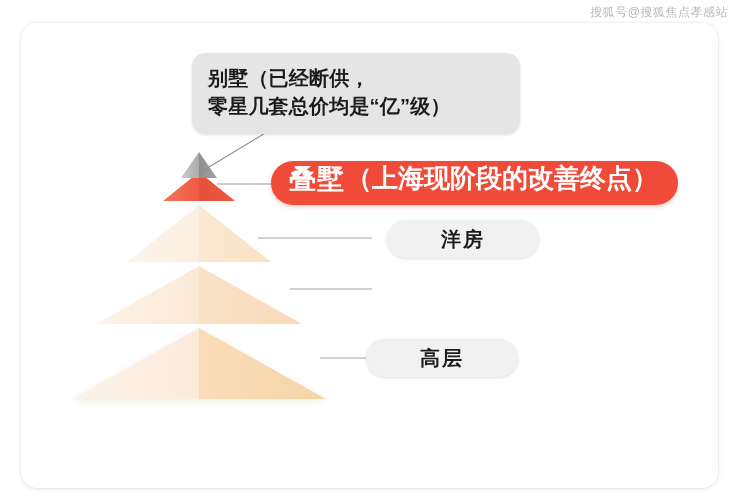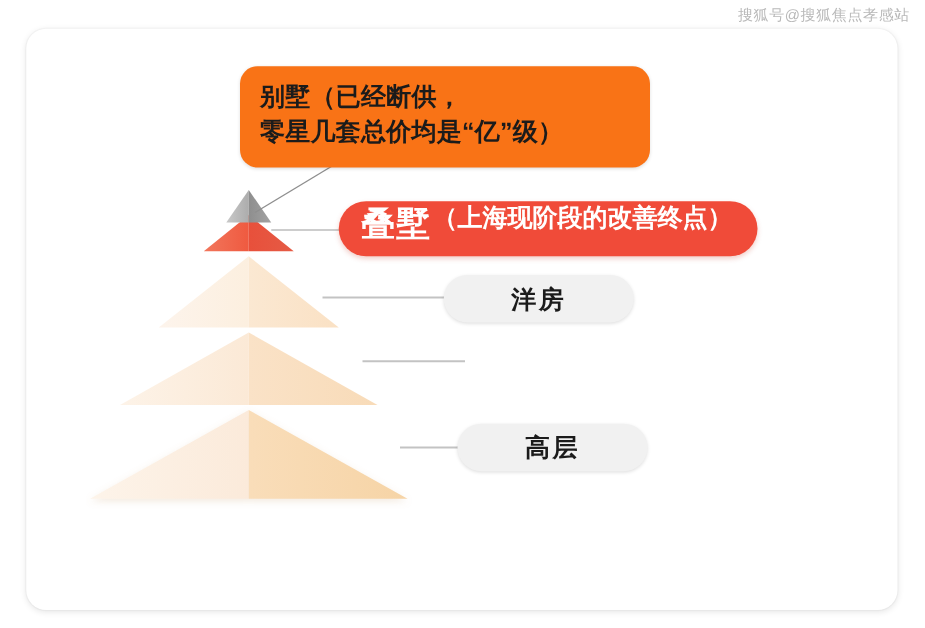--- a/index.html
+++ b/index.html
@@ -57,21 +57,21 @@
   }
 
   
   .callout-top {
     position: absolute;
     left: 192px;
     top: 53px;
     width: 328px;
     padding: 11px 16px 13px 16px;
     box-sizing: border-box;
-    background: #f97316;
+    background: #e5e5e5;
     border-radius: 14px;
     box-shadow: 0 1px 3px rgba(0,0,0,0.13);
     color: #1b1b1b;
     font-size: 20px;
     font-weight: 700;
     line-height: 1.42;
     letter-spacing: 0.2px;
   }
   .callout-top .line { display: block; white-space: nowrap; }
 
@@ -91,21 +91,21 @@
     white-space: nowrap;
   }
   .callout-red .big {
     color: #ffffff;
     font-size: 27px;
     font-weight: 700;
     letter-spacing: 1px;
   }
   .callout-red .small {
     color: #ffffff;
-    font-size: 20px;
+    font-size: 26px;
     font-weight: 700;
     letter-spacing: 0px;
     margin-left: 1px;
   }
 
   
   .pill {
     position: absolute;
     height: 38px;
     display: flex;
@@ -114,21 +114,21 @@
     box-sizing: border-box;
     background: #f1f1f1;
     border-radius: 20px;
     box-shadow: 0 1px 3px rgba(0,0,0,0.13);
     color: #1b1b1b;
     font-size: 20px;
     font-weight: 700;
     letter-spacing: 2px;
     white-space: nowrap;
   }
-  .pill-yangfang  { left: 355px; top: 220px; width: 152px; }
+  .pill-yangfang  { left: 387px; top: 220px; width: 152px; }
   .pill-xiaogao   { left: 366px; top: 270px; width: 152px; }
   .pill-gaoceng   { left: 366px; top: 339px; width: 152px; }
 </style>
 </head>
 <body>
 
 <div id="stage">
 
   <div class="watermark">搜狐号@搜狐焦点孝感站</div>
 

